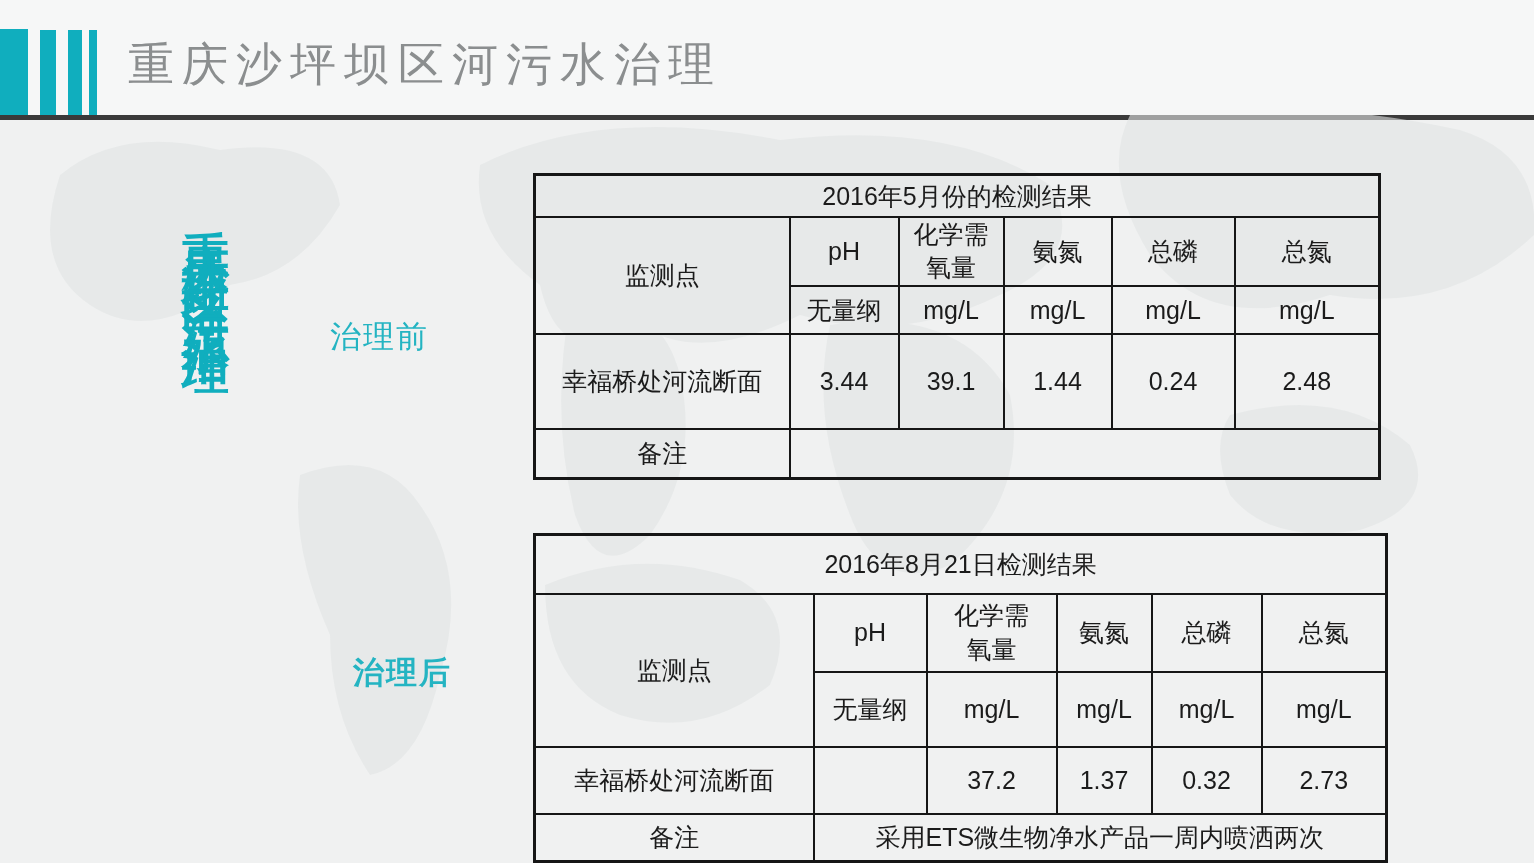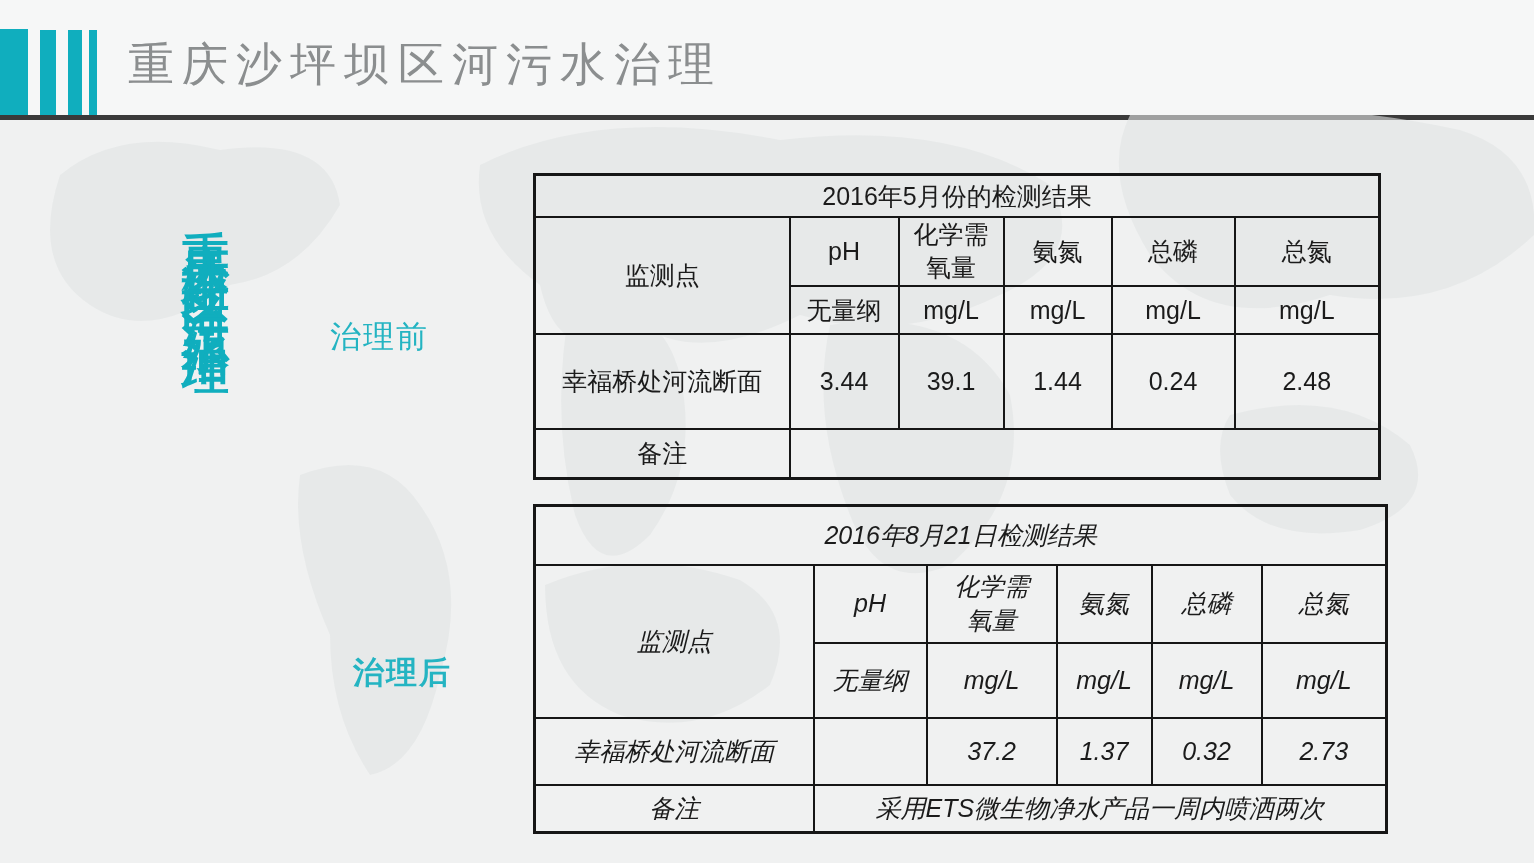--- a/index.html
+++ b/index.html
@@ -40,21 +40,21 @@
     border:3px solid var(--line,#161616);
     color:var(--table_text,#1b1b1b);
   }
   table.t td{
     border:2px solid var(--line,#161616);
     text-align:center;vertical-align:middle;
     padding:0;font-size:25px;line-height:1.3;
     overflow:hidden;
   }
   .t1{left:533px;top:173px;width:845px;}
-  .t2{left:533px;top:504px;width:852px;font-style:italic;}
+  .t2{left:533px;top:533px;width:852px;}
   .t1 tr.r-title{height:42px;}  .t2 tr.r-title{height:59px;}
   .t1 tr.r-head{height:63px;}   .t2 tr.r-head{height:78px;}
   .t1 tr.r-units{height:48px;}  .t2 tr.r-units{height:75px;}
   .t1 tr.r-data{height:95px;}   .t2 tr.r-data{height:67px;}
   .t1 tr.r-remark{height:49px;} .t2 tr.r-remark{height:48px;}
   td.title-cell{font-size:26px;}
   .cod{width:82px;margin:0 auto;word-break:break-all;line-height:1.35;}
   td.remark-text{text-align:left;padding-left:10px;}
 </style>
 </head>

